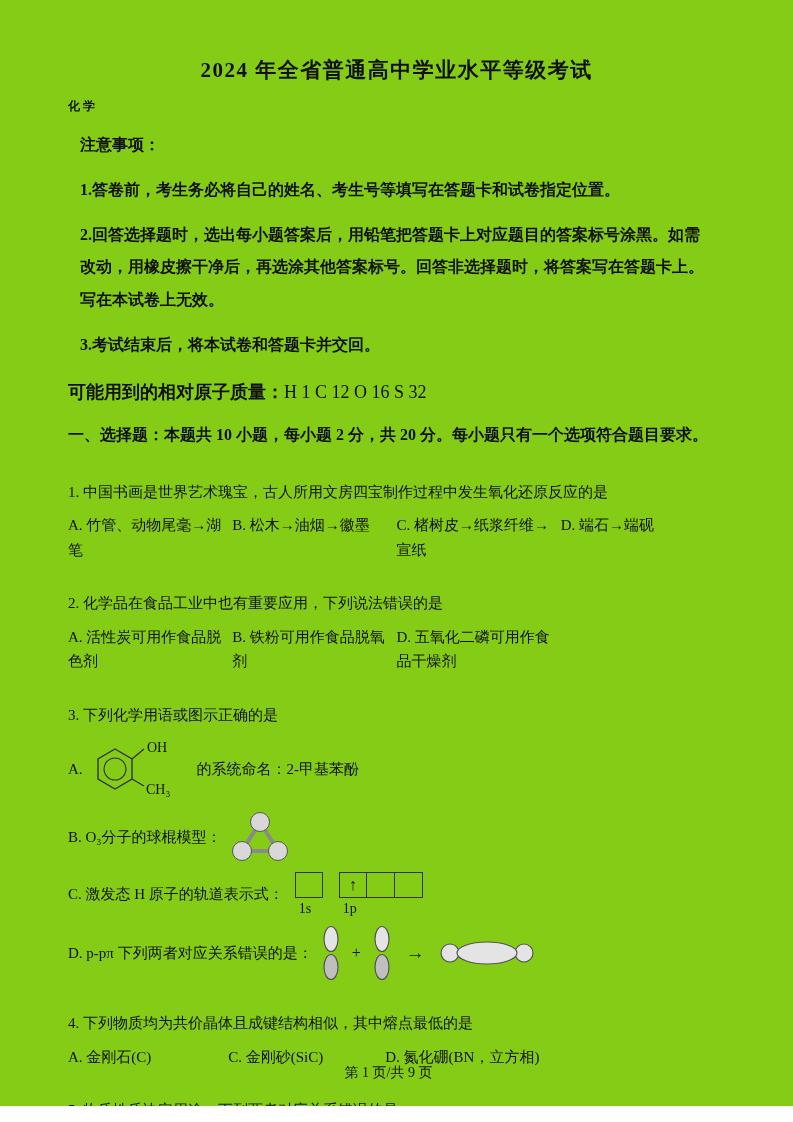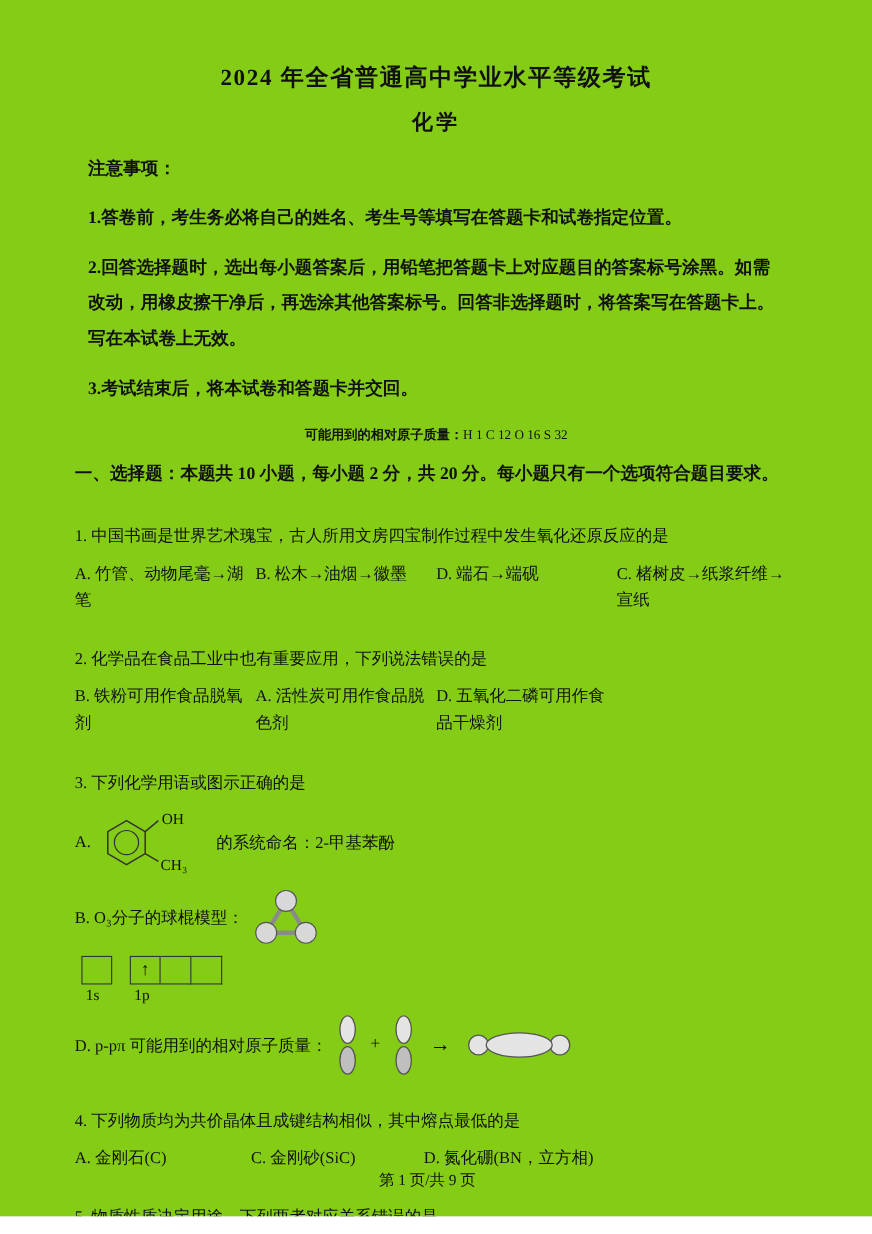--- a/index.html
+++ b/index.html
@@ -20,28 +20,27 @@
   }
   .title {
     margin: 0;
     text-align: center;
     font-size: 21px;
     font-weight: bold;
     letter-spacing: 1.5px;
   }
   .subject {
     margin: 14px 0 0 0;
-    text-align: center;
-    font-size: 19px;
+    font-size: 12px;
     font-weight: bold;
     letter-spacing: 3px;
   }
   .notices { margin-top: 14px; font-weight: bold; font-size: 16px; }
   .notices p { margin: 12px; line-height: 2.05; }
-  .mass-line { margin: 4px 0 0 0; font-size: 12px; line-height: 2.05; text-align: center; }
+  .mass-line { margin: 4px 0 0 0; font-size: 18px; line-height: 2.05; }
   .mass-label { font-weight: bold; }
   .section-heading {
     margin: 8px 0 0 0;
     font-weight: bold;
     font-size: 16px;
     line-height: 2.0;
   }
   .question { margin-top: 28px; font-size: 15px; }
   .stem { margin: 0 0 8px 0; line-height: 1.75; }
   .opt-grid-2 {
@@ -103,30 +102,30 @@
     <span class="mass-label">可能用到的相对原子质量：</span><span>H 1  C 12  O 16  S 32</span>
   </p>
 
   <p class="section-heading">一、选择题：本题共 10 小题，每小题 2 分，共 20 分。每小题只有一个选项符合题目要求。</p>
 
   <div class="question">
     <p class="stem">1. 中国书画是世界艺术瑰宝，古人所用文房四宝制作过程中发生氧化还原反应的是</p>
     <div class="opt-grid-2">
       <span>A. 竹管、动物尾毫→湖笔</span>
       <span>B. 松木→油烟→徽墨</span>
+      <span>C. 楮树皮→纸浆纤维→宣纸</span>
       <span>D. 端石→端砚</span>
-      <span>C. 楮树皮→纸浆纤维→宣纸</span>
     </div>
   </div>
 
   <div class="question">
     <p class="stem">2. 化学品在食品工业中也有重要应用，下列说法错误的是</p>
     <div class="opt-grid-2">
+      <span>A. 活性炭可用作食品脱色剂</span>
       <span>B. 铁粉可用作食品脱氧剂</span>
-      <span>A. 活性炭可用作食品脱色剂</span>
       <span>D. 五氧化二磷可用作食品干燥剂</span>
     </div>
   </div>
 
   <div class="question">
     <p class="stem">3. 下列化学用语或图示正确的是</p>
 
     <div class="q3-row">
       <span class="lead">A.</span>
       <svg width="104" height="66" viewBox="0 0 104 66">
@@ -146,39 +145,40 @@
         <line x1="33" y1="13" x2="15" y2="42" stroke="#8a8a8a" stroke-width="4"></line>
         <line x1="33" y1="13" x2="51" y2="42" stroke="#8a8a8a" stroke-width="4"></line>
         <line x1="15" y1="42" x2="51" y2="42" stroke="#8a8a8a" stroke-width="4"></line>
         <circle cx="33" cy="13" r="9.5" fill="#d8d8d8" stroke="#555" stroke-width="1"></circle>
         <circle cx="15" cy="42" r="9.5" fill="#d8d8d8" stroke="#555" stroke-width="1"></circle>
         <circle cx="51" cy="42" r="9.5" fill="#d8d8d8" stroke="#555" stroke-width="1"></circle>
       </svg>
     </div>
 
     <div class="q3-row">
+      <span class="lead">C. 激发态 H 原子的轨道表示式：</span>
       <span class="orb-diagram">
         <span class="orb-col">
           <span class="obox"></span>
           <span class="orb-label">1s</span>
         </span>
         <span class="orb-spacer"></span>
         <span class="orb-col">
           <span class="obox-row">
             <span class="obox">↑</span>
             <span class="obox"></span>
             <span class="obox"></span>
           </span>
           <span class="orb-label">1p</span>
         </span>
       </span>
     </div>
 
     <div class="q3-row">
-      <span class="lead">D. p-pπ 可能用到的相对原子质量：</span>
+      <span class="lead">D. p-pπ 下列两者对应关系错误的是：</span>
       <svg width="26" height="58" viewBox="0 0 26 58">
         <ellipse cx="13" cy="15" rx="7" ry="12.5" fill="#e4e4e4" stroke="#555" stroke-width="1.2"></ellipse>
         <ellipse cx="13" cy="43" rx="7" ry="12.5" fill="#bfbfbf" stroke="#555" stroke-width="1.2"></ellipse>
       </svg>
       <span class="dsym">+</span>
       <svg width="26" height="58" viewBox="0 0 26 58">
         <ellipse cx="13" cy="15" rx="7" ry="12.5" fill="#e4e4e4" stroke="#555" stroke-width="1.2"></ellipse>
         <ellipse cx="13" cy="43" rx="7" ry="12.5" fill="#bfbfbf" stroke="#555" stroke-width="1.2"></ellipse>
       </svg>
       <span class="dsym arrow">→</span>

